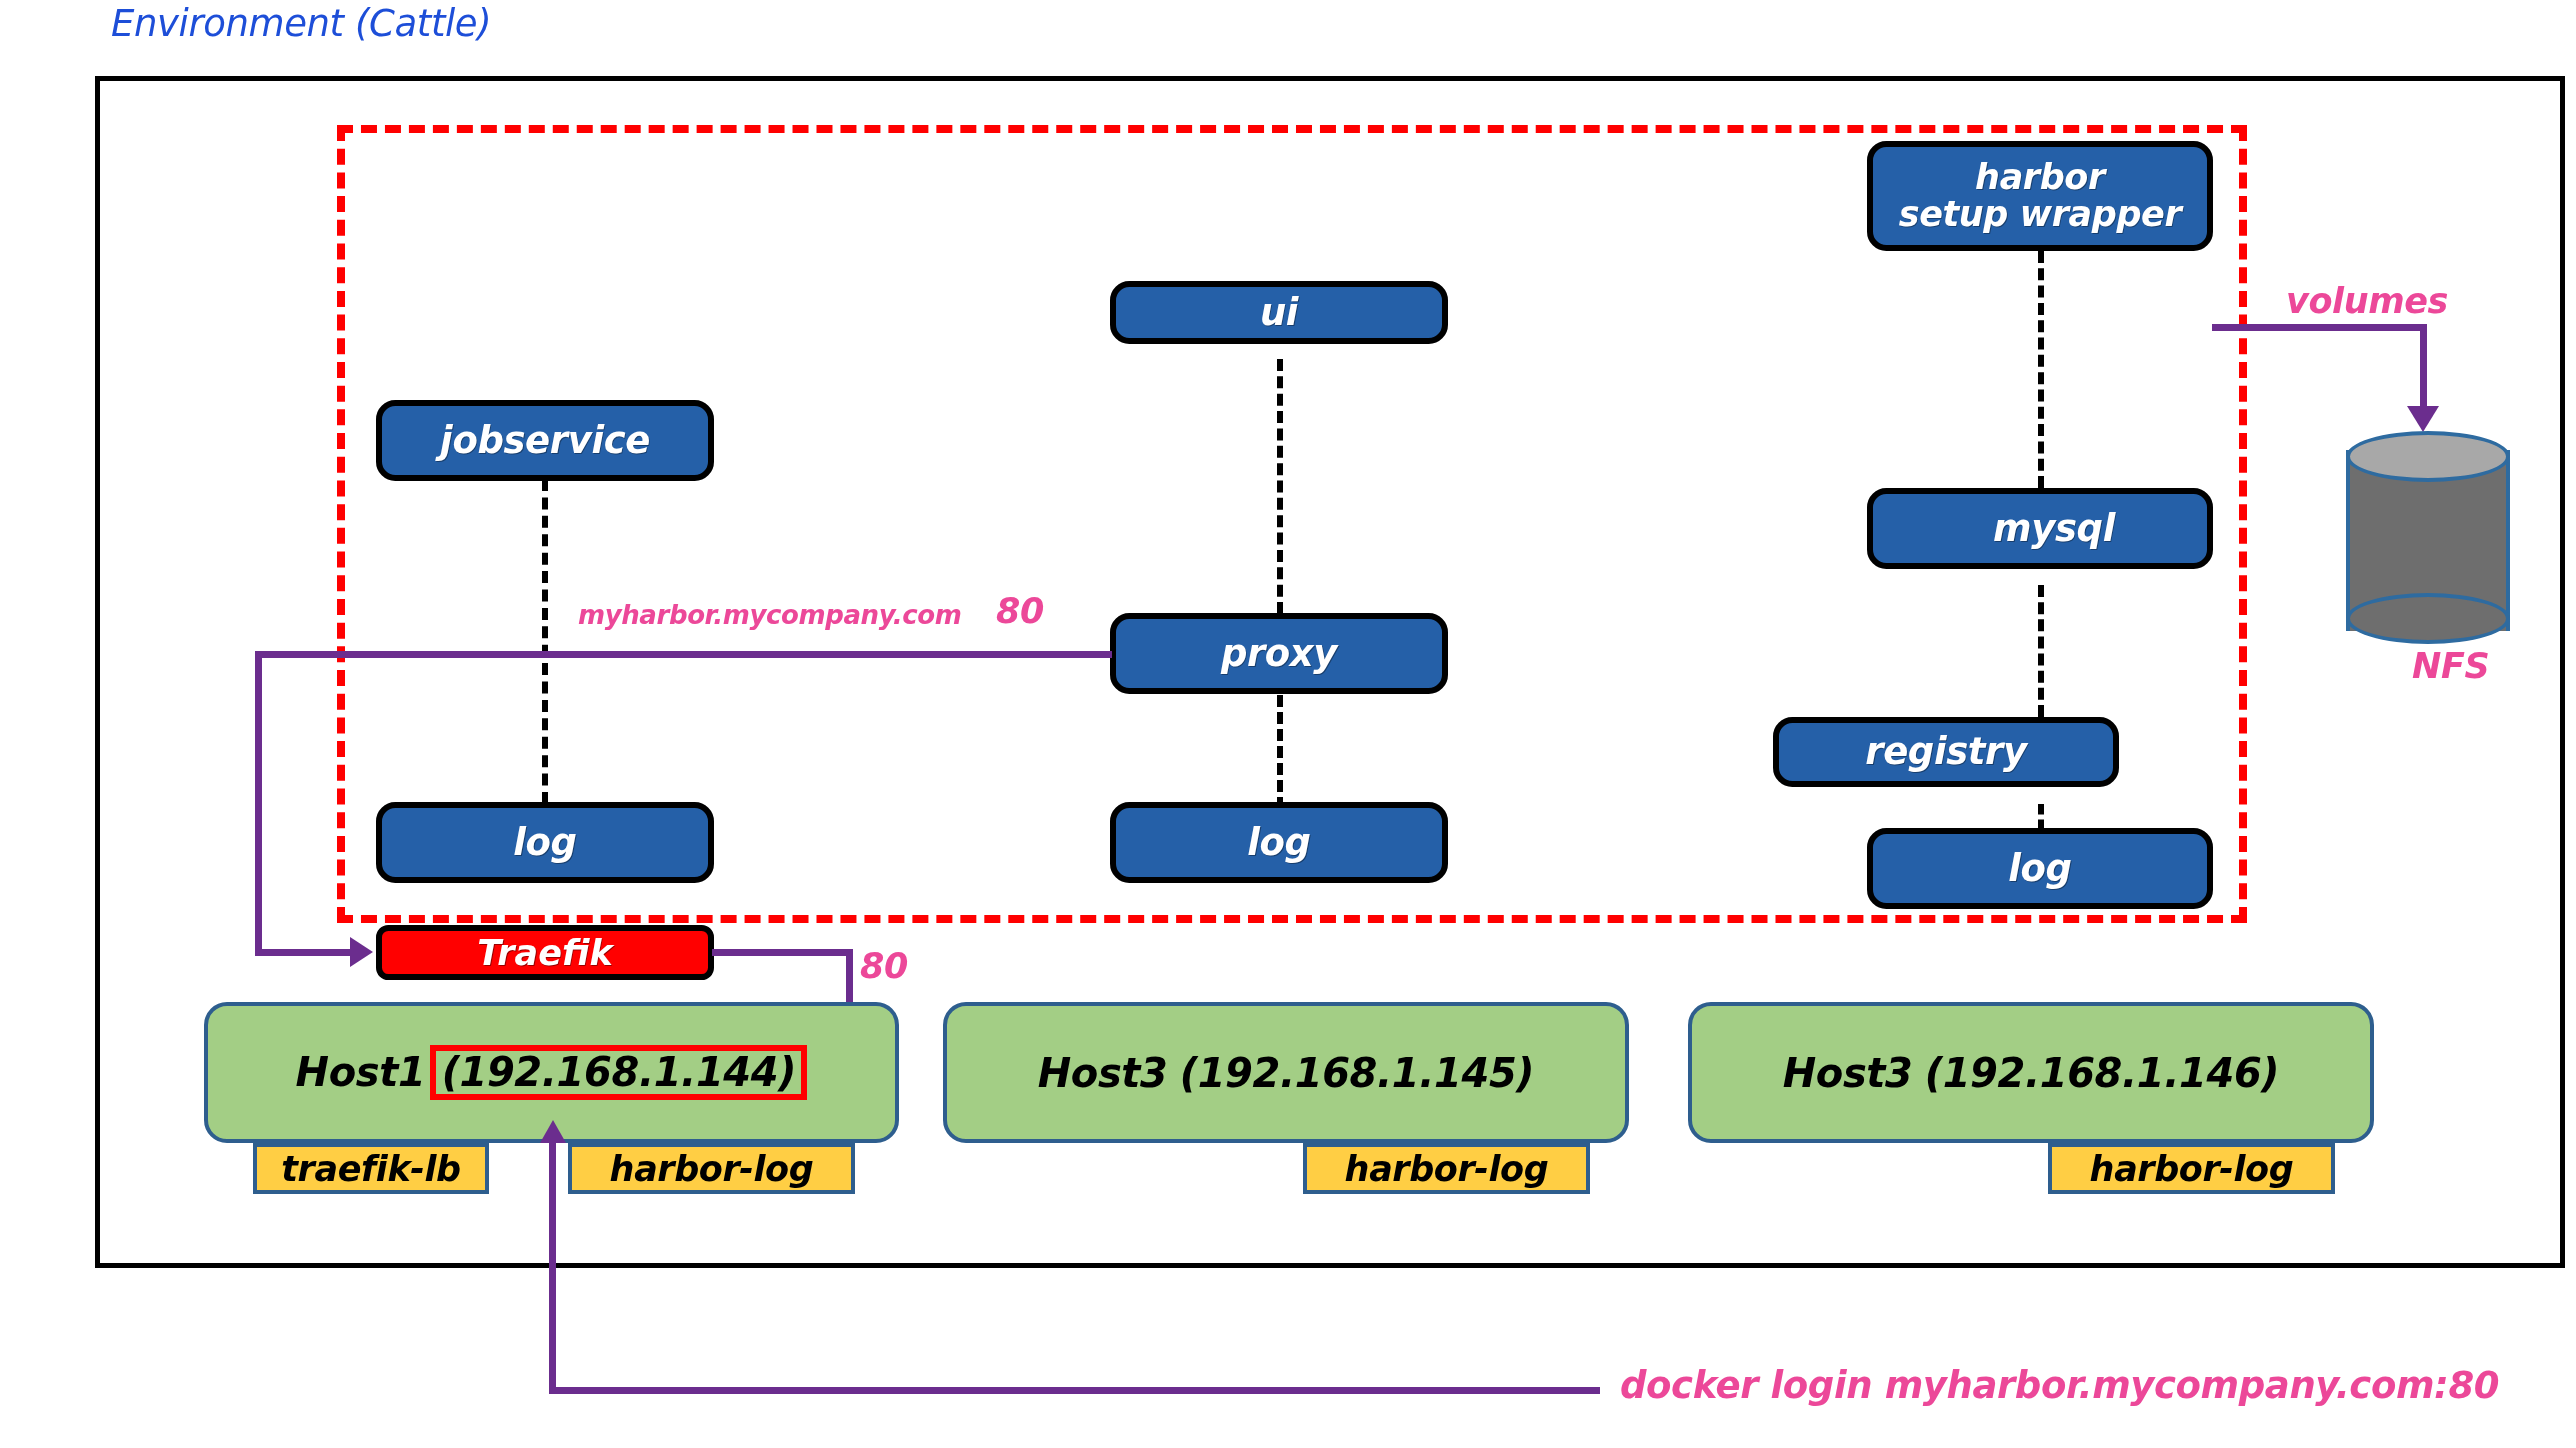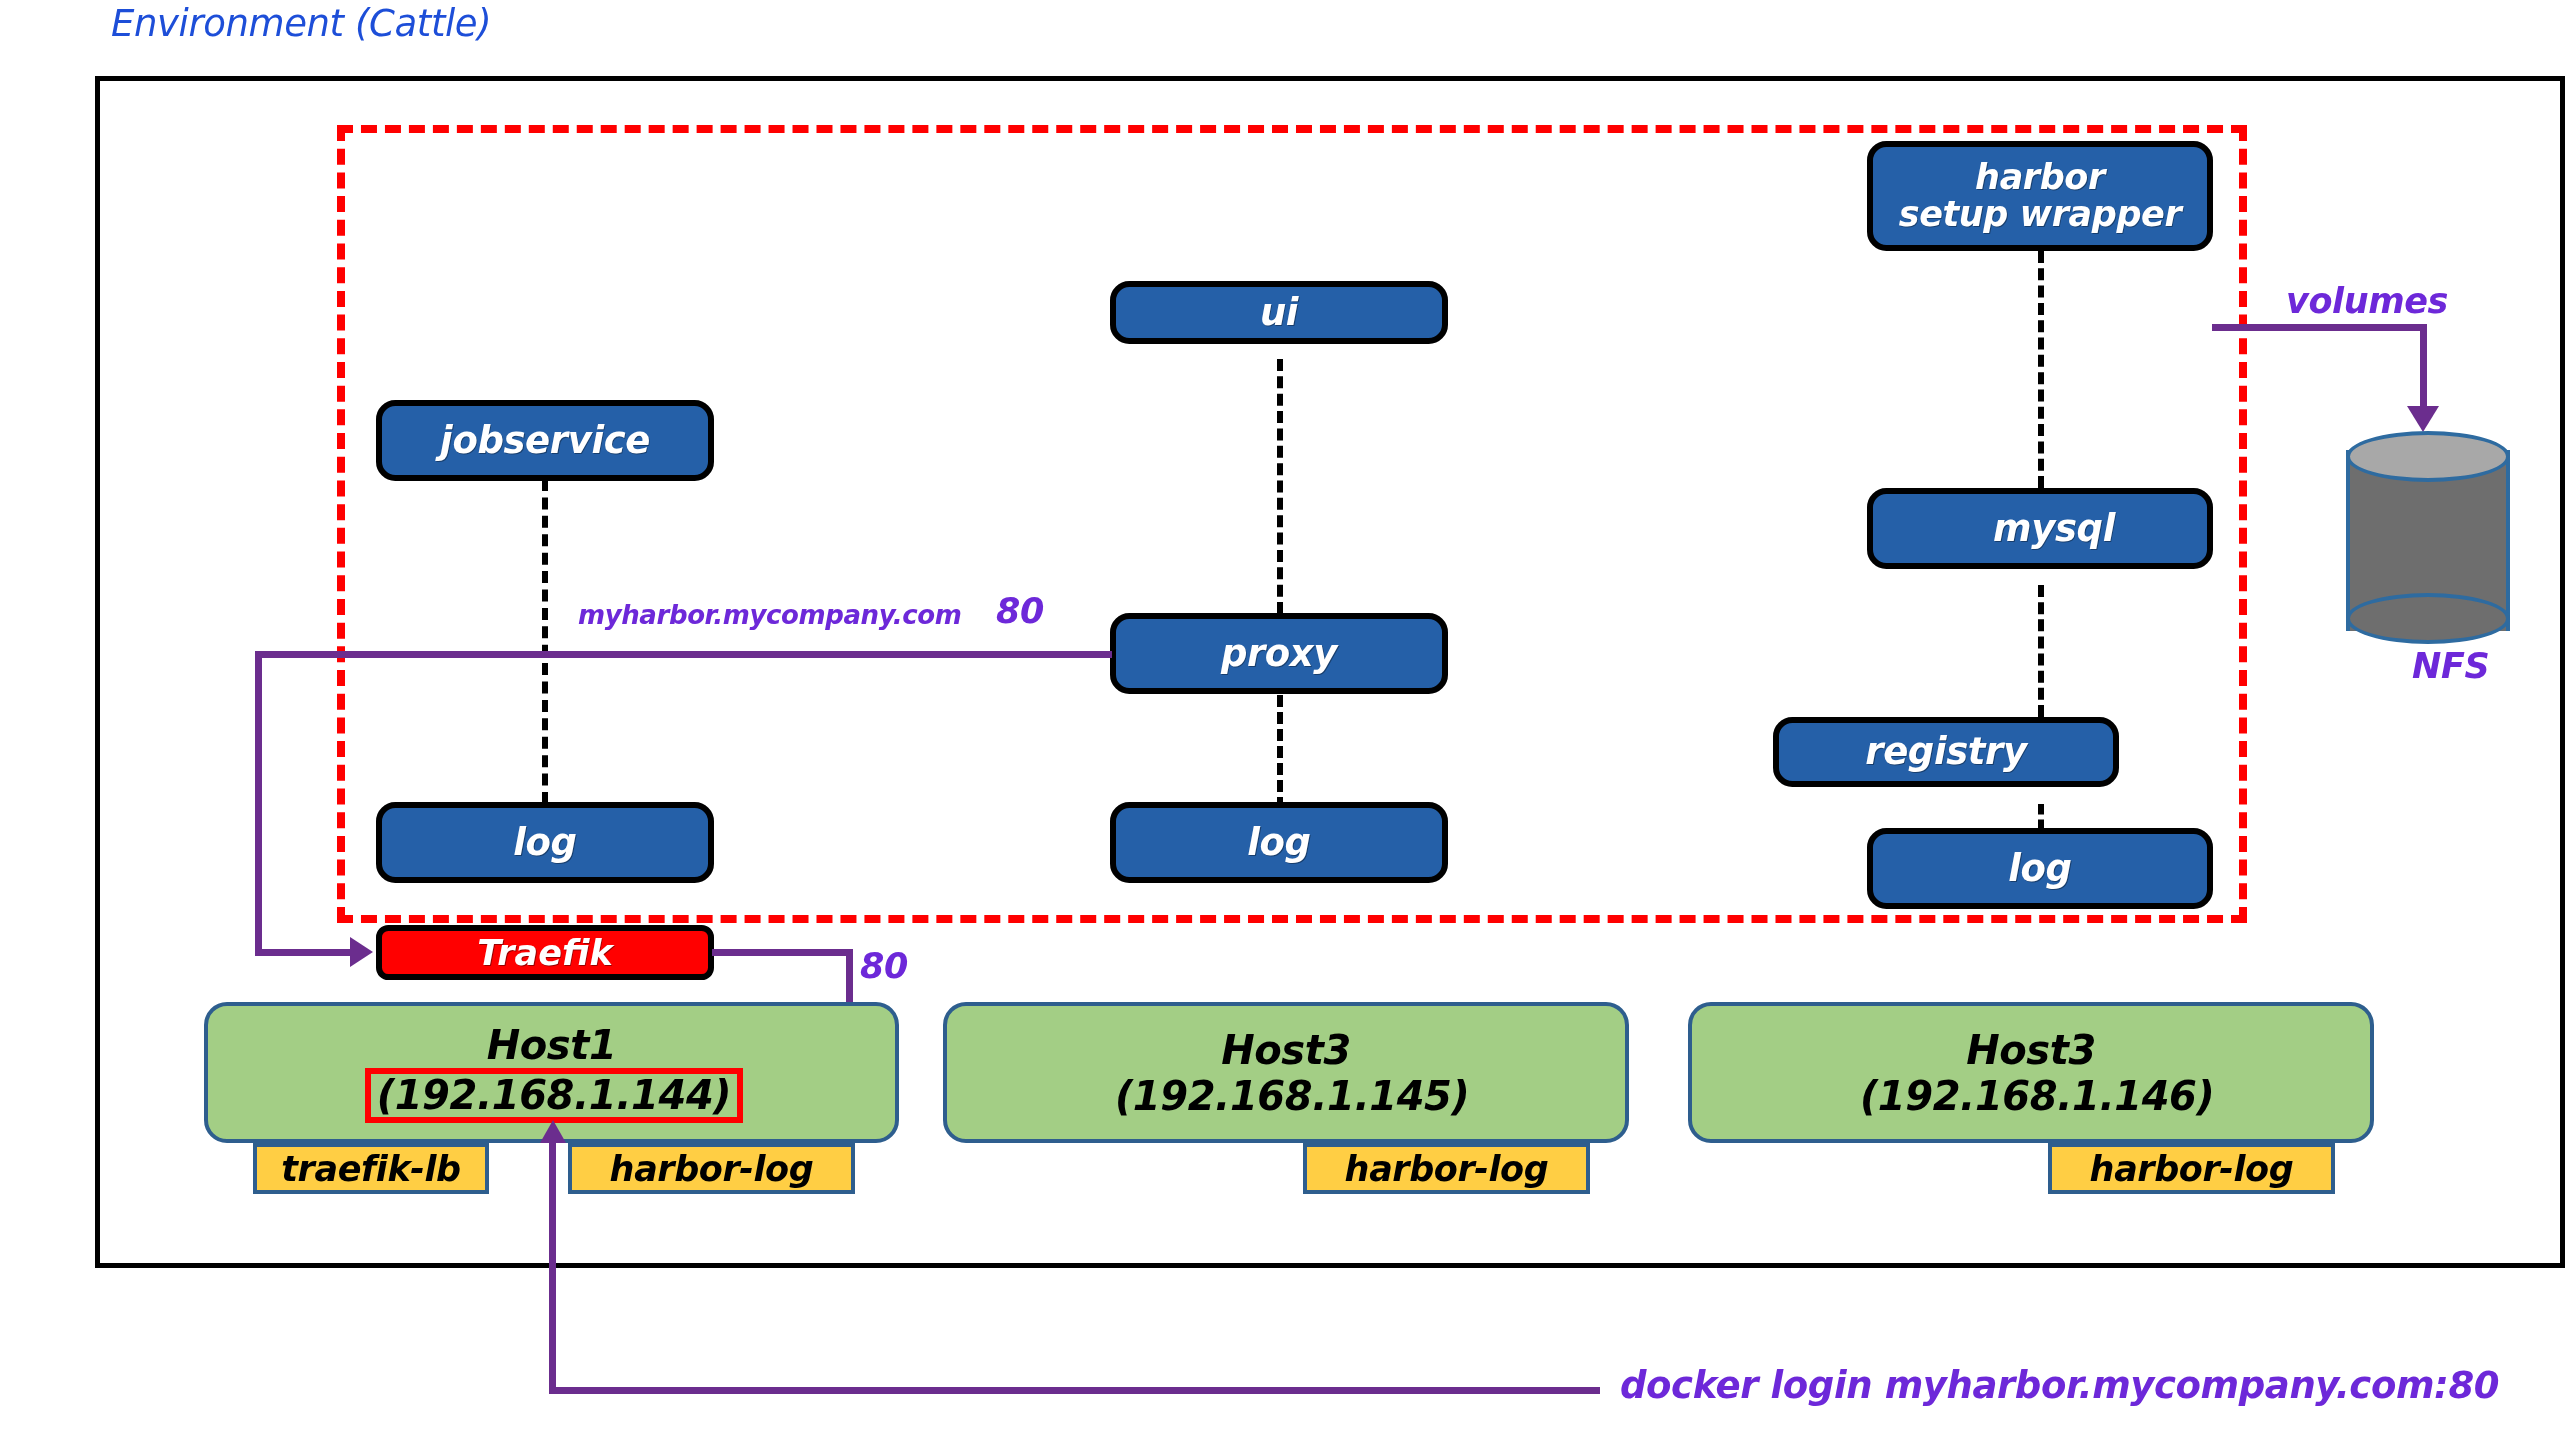--- a/index.html
+++ b/index.html
@@ -49,21 +49,21 @@
     background:#A3CE85;border:4.4px solid #2E5E8E;border-radius:23px;
     display:flex;align-items:center;justify-content:center;
     color:#000;font-weight:bold;font-style:italic;font-size:40px;
     letter-spacing:-0.4px;white-space:nowrap;
   }
   .host .ip-hl{
     border:6.2px solid #FF0000;padding:0.9px 5.3px 2.6px 5.3px;margin-left:5px;
     display:inline-block;line-height:1.0;
   }
   .host .plain{display:inline-block;}
-  .hostline{display:flex;align-items:center;justify-content:center;flex-direction:column;}
+  .hostline{display:flex;align-items:center;justify-content:center;}
 
   .tag{
     position:absolute;box-sizing:border-box;
     background:#FFCE44;border:4.4px solid #2E5E8E;
     display:flex;align-items:center;justify-content:center;
     color:#000;font-weight:bold;font-style:italic;font-size:35px;
     letter-spacing:-0.4px;white-space:nowrap;
   }
 
   
@@ -90,21 +90,21 @@
     border-left:16.7px solid transparent;border-right:16.7px solid transparent;
     border-top:26px solid #6B2D8E;
   }
   .parrow-up{
     border-left:13px solid transparent;border-right:13px solid transparent;
     border-bottom:23px solid #6B2D8E;
   }
 
   
   .lbl{
-    position:absolute;color:#6d28d9;font-weight:bold;font-style:italic;
+    position:absolute;color:#ec4899;font-weight:bold;font-style:italic;
     white-space:nowrap;letter-spacing:-0.4px;
   }
   #lbl-domain{font-size:26px;left:578px;top:600px;}
   #lbl-port-proxy{font-size:35px;left:996px;top:591px;}
   #lbl-port-traefik{font-size:35px;left:860px;top:946px;}
   #lbl-volumes{font-size:35px;left:2286px;top:281px;}
   #lbl-nfs{font-size:35px;left:2412px;top:646px;}
   #lbl-docker{font-size:37px;left:1620px;top:1364px;}
 
   

